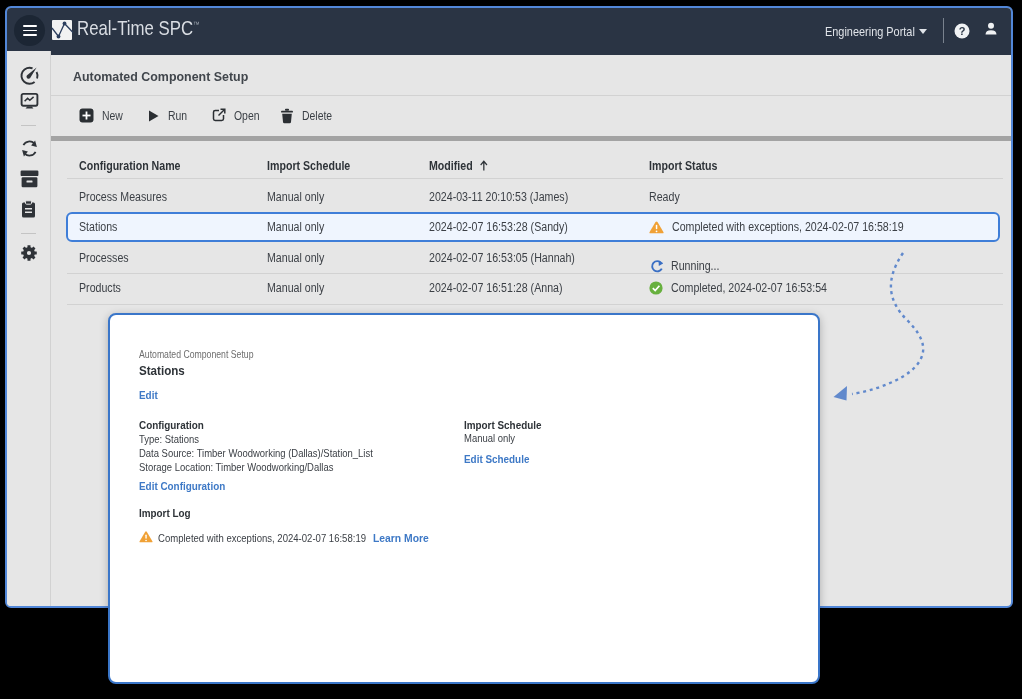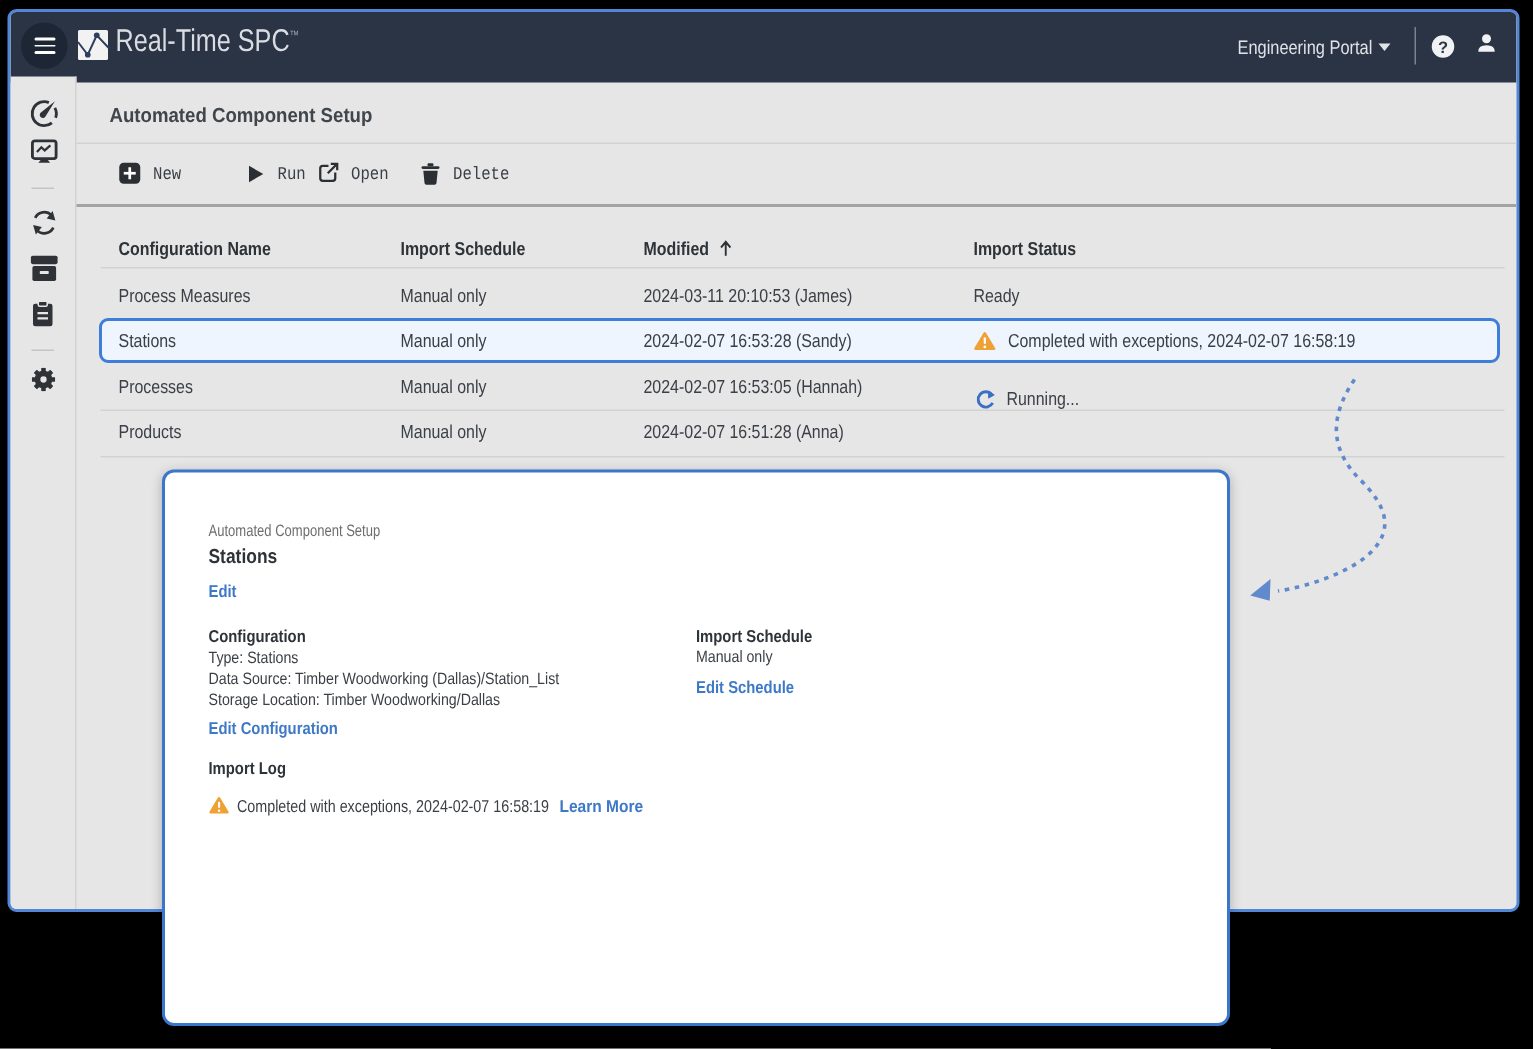--- a/index.html
+++ b/index.html
@@ -13,21 +13,21 @@
   .logo-text sup{font-size:8px;color:#9aa2ac;}
   .portal{position:absolute;left:818px;top:16px;font-size:13px;color:#e0e4e9;transform:scaleX(.84);transform-origin:left;white-space:nowrap;}
   .caret{position:absolute;left:912px;top:21px;width:0;height:0;border-left:4.5px solid transparent;border-right:4.5px solid transparent;border-top:5px solid #e0e4e9;}
   .navdiv{position:absolute;left:936px;top:10px;width:1px;height:25px;background:#79828e;}
   .sidebar{position:absolute;left:0;top:43px;width:43px;bottom:0;background:#e6e6e6;border-right:1px solid #d2d2d2;}
   .sideicon{position:absolute;left:13px;}
   .sidediv{position:absolute;left:14px;width:15px;height:1px;background:#c4c4c4;}
   .content{position:absolute;left:44px;top:43px;right:0;bottom:0;}
   .titlebar{position:absolute;left:0;top:0;width:100%;height:44px;border-bottom:1px solid #d2d2d2;}
   .titlebar h1{margin:0;position:absolute;left:22px;top:18.5px;font-size:13.5px;font-weight:700;color:#41464c;transform:scaleX(.92);transform-origin:left top;white-space:nowrap;}
-  .toolbar{position:absolute;left:0;top:45px;width:100%;height:40px;border-bottom:2px solid #a3a3a3;font-family:Liberation Mono, monospace;}
+  .toolbar{position:absolute;left:0;top:45px;width:100%;height:40px;border-bottom:5px solid #a3a3a3;}
   .tbtn{position:absolute;top:0;height:40px;display:flex;align-items:center;gap:8px;font-size:12px;color:#3a3f45;}.tbtn span{transform:scaleX(.87);transform-origin:left center;display:inline-block;}
   .thead{position:absolute;left:22px;top:108px;font-size:12.5px;font-weight:700;color:#2e3338;transform:scaleX(.85);transform-origin:left top;white-space:nowrap;}
   .hline{position:absolute;left:16px;right:8px;height:1px;background:#d2d2d2;}
   .cell{position:absolute;font-size:12.5px;color:#3c4046;transform:scaleX(.85);transform-origin:left top;white-space:nowrap;}.statusrow{transform:none;}.statusrow span{transform:scaleX(.85);transform-origin:left center;white-space:nowrap;display:inline-block;}
   .selrow{position:absolute;left:15px;top:161.5px;width:929.5px;height:26px;background:#eff5fe;border:2px solid #3f7ed8;border-radius:6px;}
   .statusrow{display:flex;align-items:center;gap:8px;}
   .card{position:absolute;left:108px;top:313px;width:707.5px;height:367px;background:#fff;border:2px solid #3a76c9;border-radius:8px;box-shadow:0 2px 8px rgba(0,0,0,.25);}
   .card .inner{position:absolute;left:29px;top:0;right:29px;bottom:0;}
   .sqz{position:absolute;left:0;transform:scaleX(.86);transform-origin:left top;white-space:nowrap;}
   .linkb{color:#3e79c6;font-size:11.5px;font-weight:700;}
@@ -103,21 +103,21 @@
       </div>
     <div class="toolbar">
       <div class="tbtn" style="left:28px">
         <svg width="15" height="15" viewBox="0 0 15 15">
             <rect x="0.5" y="0.5" width="14" height="14" rx="3" fill="#2b2f33"></rect>
             <rect x="3.5" y="6.6" width="8" height="1.8" fill="#fff"></rect>
             <rect x="6.6" y="3.5" width="1.8" height="8" fill="#fff"></rect>
           </svg>
         <span>New</span>
       </div>
-      <div class="tbtn" style="left:113px">
+      <div class="tbtn" style="left:96px">
         <svg width="13" height="14" viewBox="0 0 13 14">
             <path d="M2 1.5 L11.5 7 L2 12.5 Z" fill="#2b2f33"></path>
           </svg>
         <span>Run</span>
       </div>
       <div class="tbtn" style="left:160px">
         <svg width="15" height="15" viewBox="0 0 15 15">
             <path d="M8 2.5 H4.2 C3 2.5 2.5 3 2.5 4.2 V10.8 C2.5 12 3 12.5 4.2 12.5 H10.8 C12 12.5 12.5 12 12.5 10.8 V7" fill="none" stroke="#2b2f33" stroke-width="1.5"></path>
             <path d="M7.5 7.5 L13 2" stroke="#2b2f33" stroke-width="1.5"></path>
             <path d="M9.5 1.2 H13.8 V5.5" fill="none" stroke="#2b2f33" stroke-width="1.5"></path>
@@ -164,20 +164,27 @@
       <svg width="14" height="14" viewBox="0 0 14 14">
           <path d="M12.1 3.9 A5.1 5.1 0 1 0 12.8 9.6" fill="none" stroke="#3a6fc4" stroke-width="1.9"></path>
           <path d="M9.6 1.6 L14.5 4.3 L9.8 6.9 Z" fill="#3a6fc4"></path>
         </svg>
       <span>Running...</span>
     </div>
     <div class="hline" style="top:253px"></div>
     <div class="cell" style="left:28px;top:230.5px">Products</div>
     <div class="cell" style="left:216px;top:230.5px">Manual only</div>
     <div class="cell" style="left:378px;top:230.5px">2024-02-07 16:51:28 (Anna)</div>
+    <div class="cell statusrow" style="left:598px;top:230.5px">
+      <svg width="14" height="14" viewBox="0 0 14 14">
+          <circle cx="7" cy="7" r="6.6" fill="#67b03e"></circle>
+          <polyline points="3.8,7.2 6.2,9.6 10.4,4.7" fill="none" stroke="#fff" stroke-width="1.7"></polyline>
+        </svg>
+      <span>Completed, 2024-02-07 16:53:54</span>
+    </div>
 
   </div>
 </div>
 <svg width="1022" height="699" viewBox="0 0 1022 699" style="position:absolute;left:0;top:0;pointer-events:none">
   <path d="M903 253 C 884 281 889 302 907 320 C 925 338 928 352 916 366 C 903 381 872 391 852 394" fill="none" stroke="#6189cc" stroke-width="2.4" stroke-dasharray="3 3.8"></path>
   <path d="M833.5 397 L847 386 L846.5 400.5 Z" fill="#6189cc"></path>
 </svg>
 <div class="card">
   <div class="inner">
     <div class="sqz" style="top:33px;font-size:11px;color:#6e6e6e;transform:scaleX(.79);">Automated Component Setup</div>

